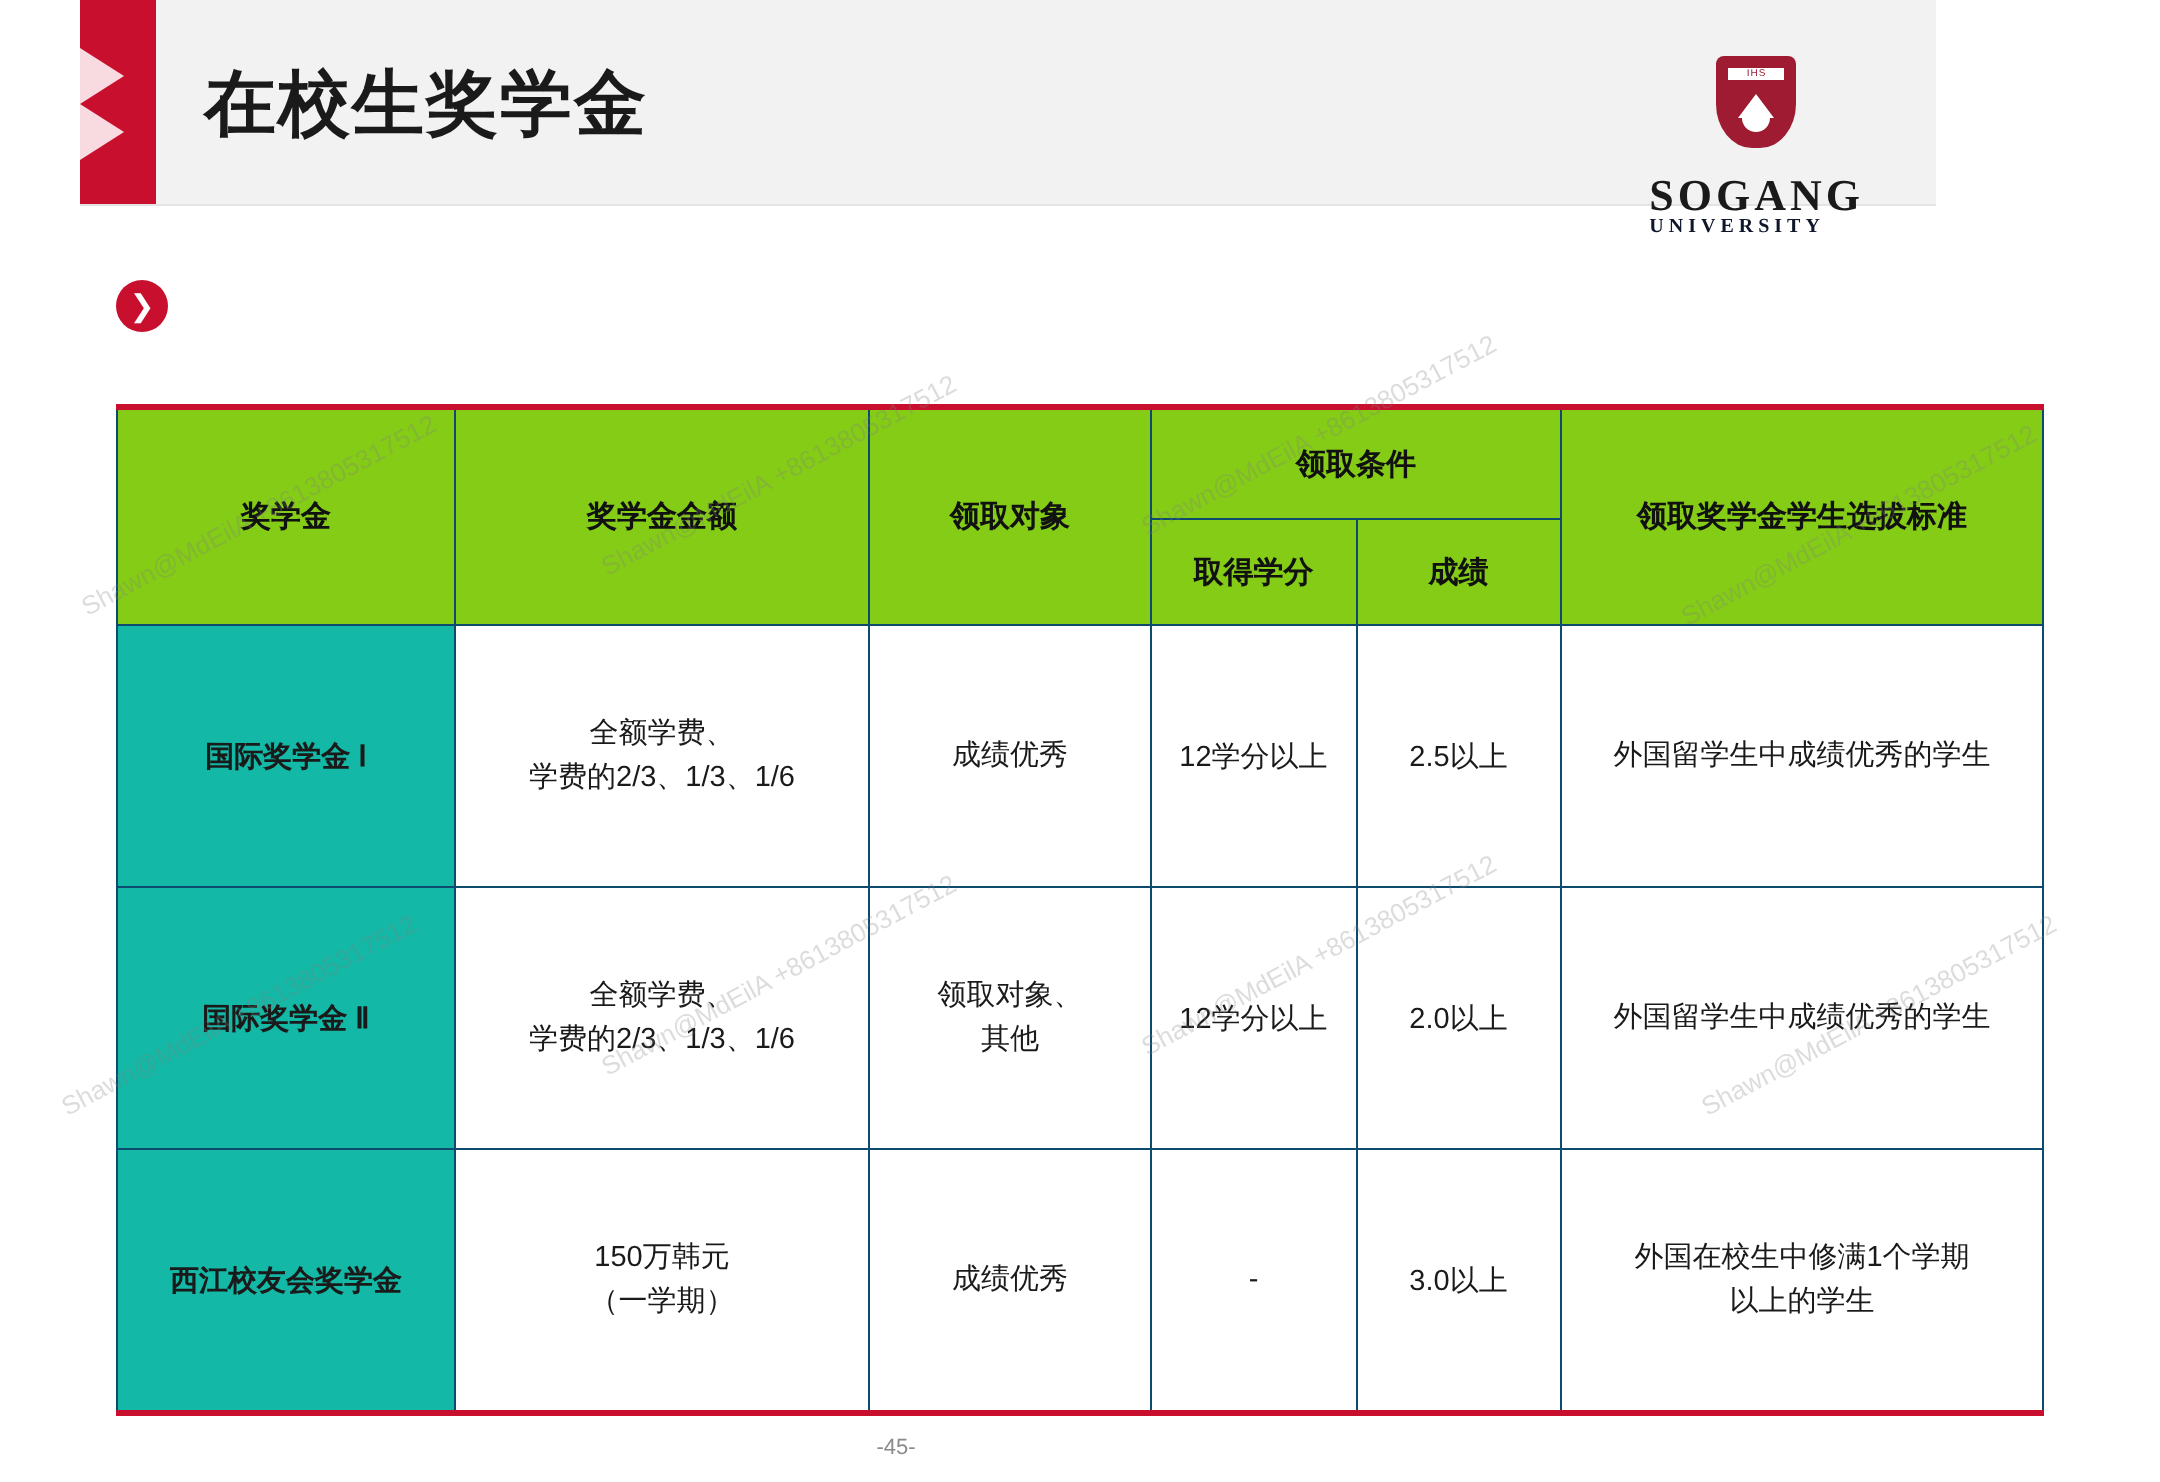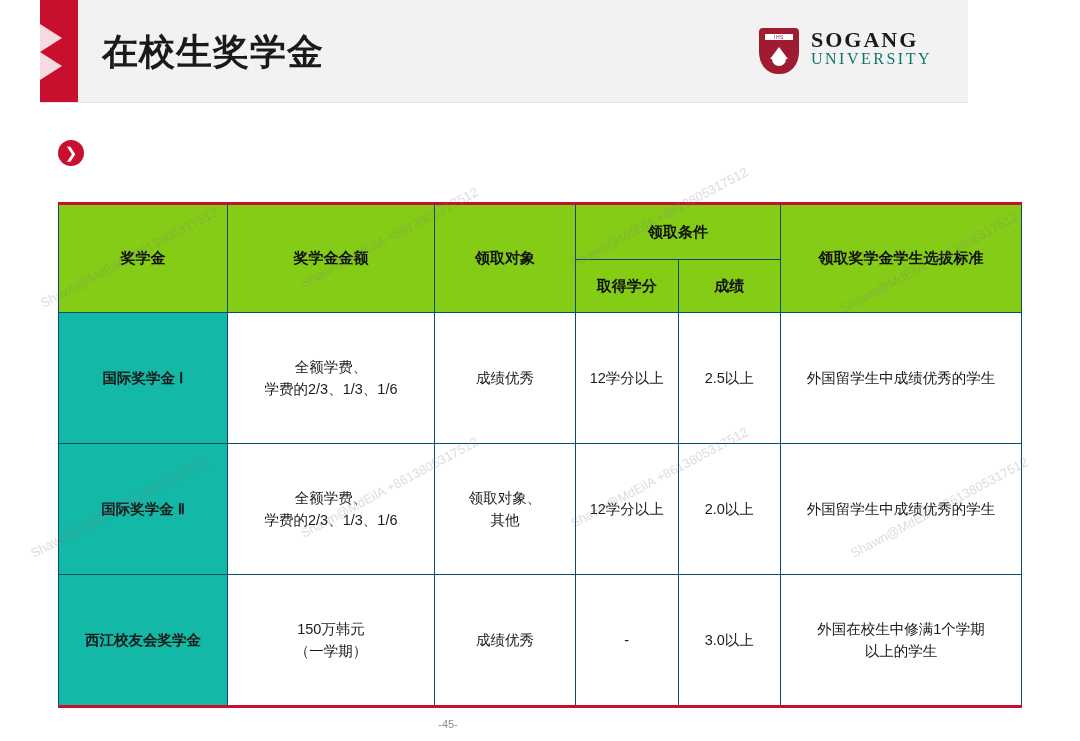--- a/index.html
+++ b/index.html
@@ -54,21 +54,23 @@
     color: #1a1a1a;
     letter-spacing: 1px;
   }
 
   
   .logo {
     position: absolute;
     right: 36px;
     top: 28px;
     display: flex;
+    align-items: center;
     gap: 12px;
+    flex-direction: column;
   }
   .logo-shield {
     width: 40px;
     height: 46px;
     background: #9e1b32;
     border-radius: 4px 4px 18px 18px / 4px 4px 22px 22px;
     position: relative;
     overflow: hidden;
   }
   .logo-shield .bar {
@@ -107,23 +109,24 @@
   }
   .logo-text .l1 {
     font-family: "Liberation Serif", serif;
     font-size: 22px;
     color: #1a1a1a;
     letter-spacing: 2px;
     font-weight: bold;
   }
   .logo-text .l2 {
     font-family: "Liberation Serif", serif;
-    font-size: 16px;
-    color: #0f766e;
+    font-size: 10px;
+    color: #0f172a;
     letter-spacing: 2.5px;
+    font-weight: bold;
   }
 
   
   .section-heading {
     position: absolute;
     left: 58px;
     top: 140px;
     display: flex;
     align-items: center;
     gap: 14px;

